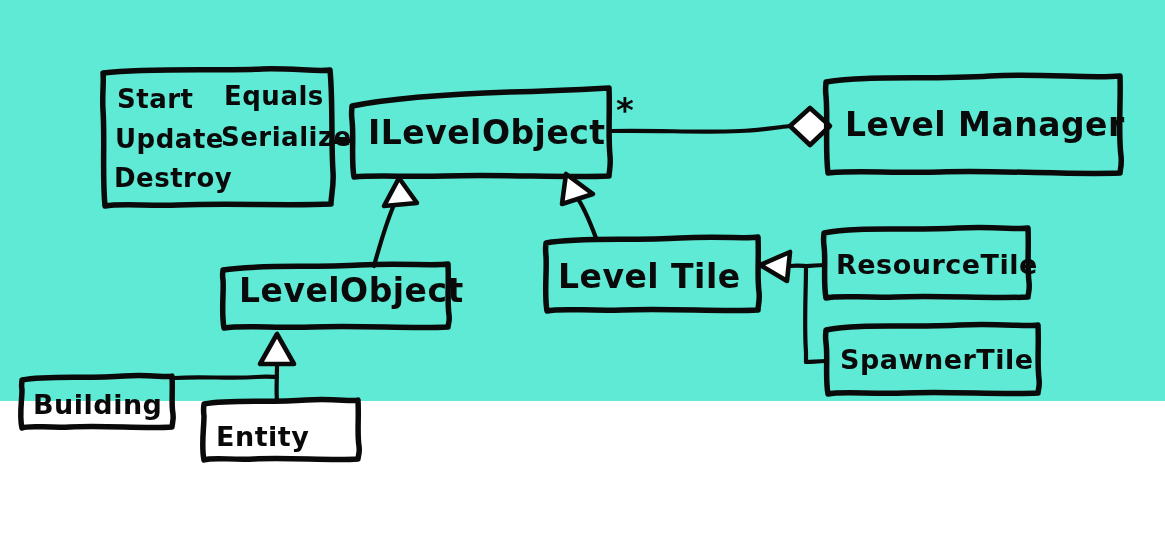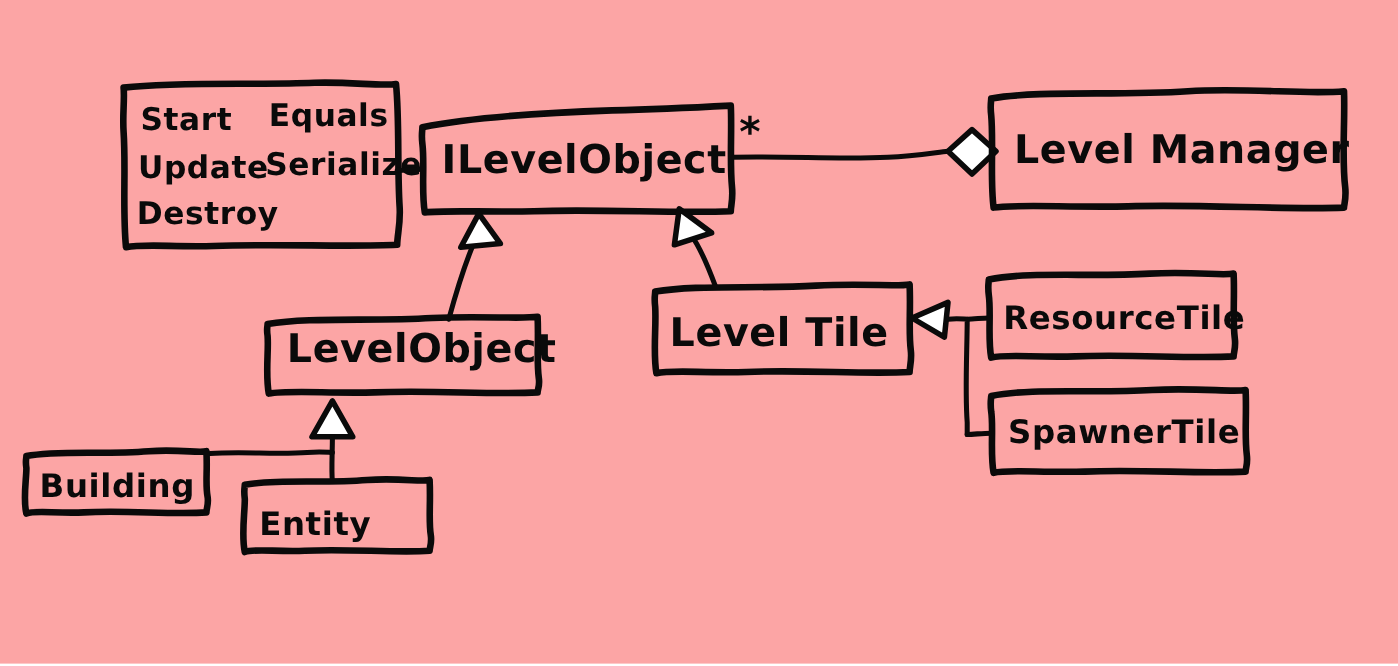--- a/index.html
+++ b/index.html
@@ -9,22 +9,22 @@
   }
   body {
     width: 1165px;
     height: 555px;
     overflow: hidden;
     font-family: "DejaVu Sans", sans-serif;
   }
   #diagram-root {
     position: relative;
     width: 1165px;
-    height: 553px;
-    background: #fca5a5;
+    height: 401px;
+    background: #5eead4;
   }
   svg#sketch {
     position: absolute;
     top: 0;
     left: 0;
     width: 1165px;
     height: 555px;
   }
   .stroke {
     fill: none;

